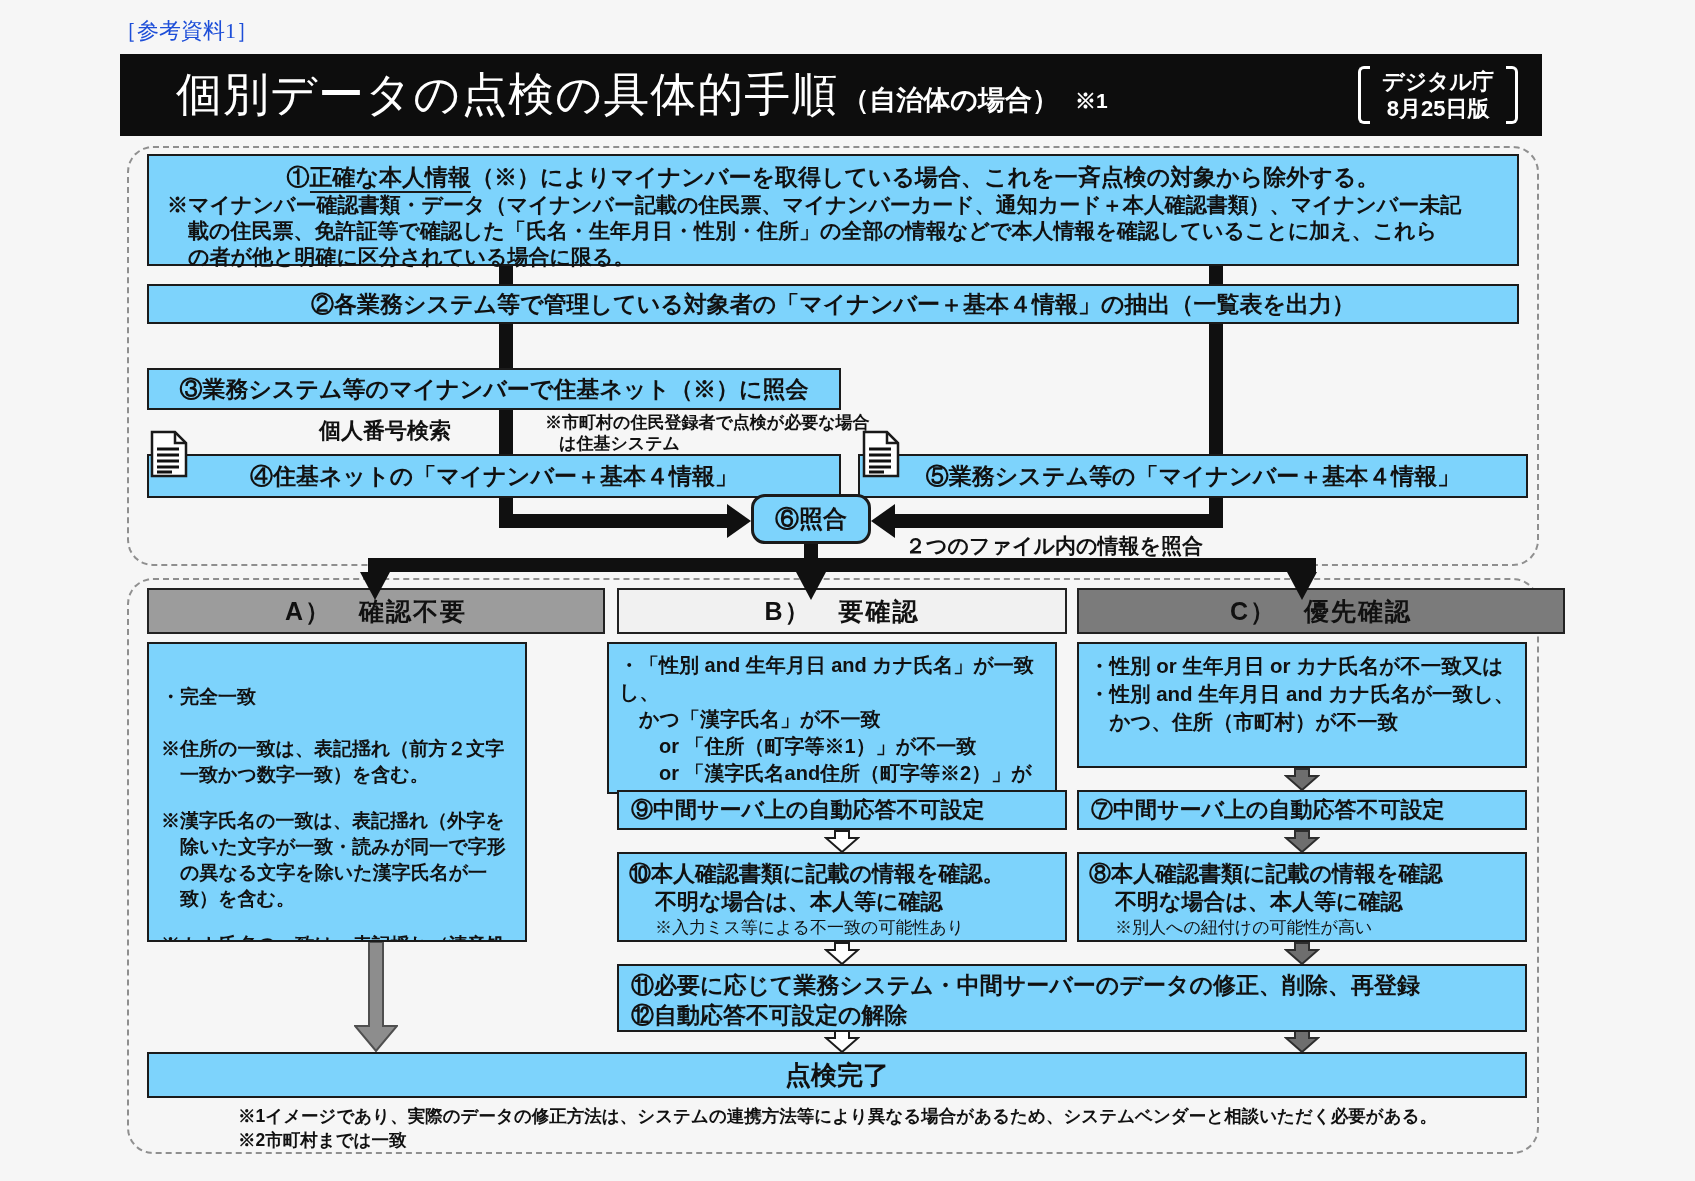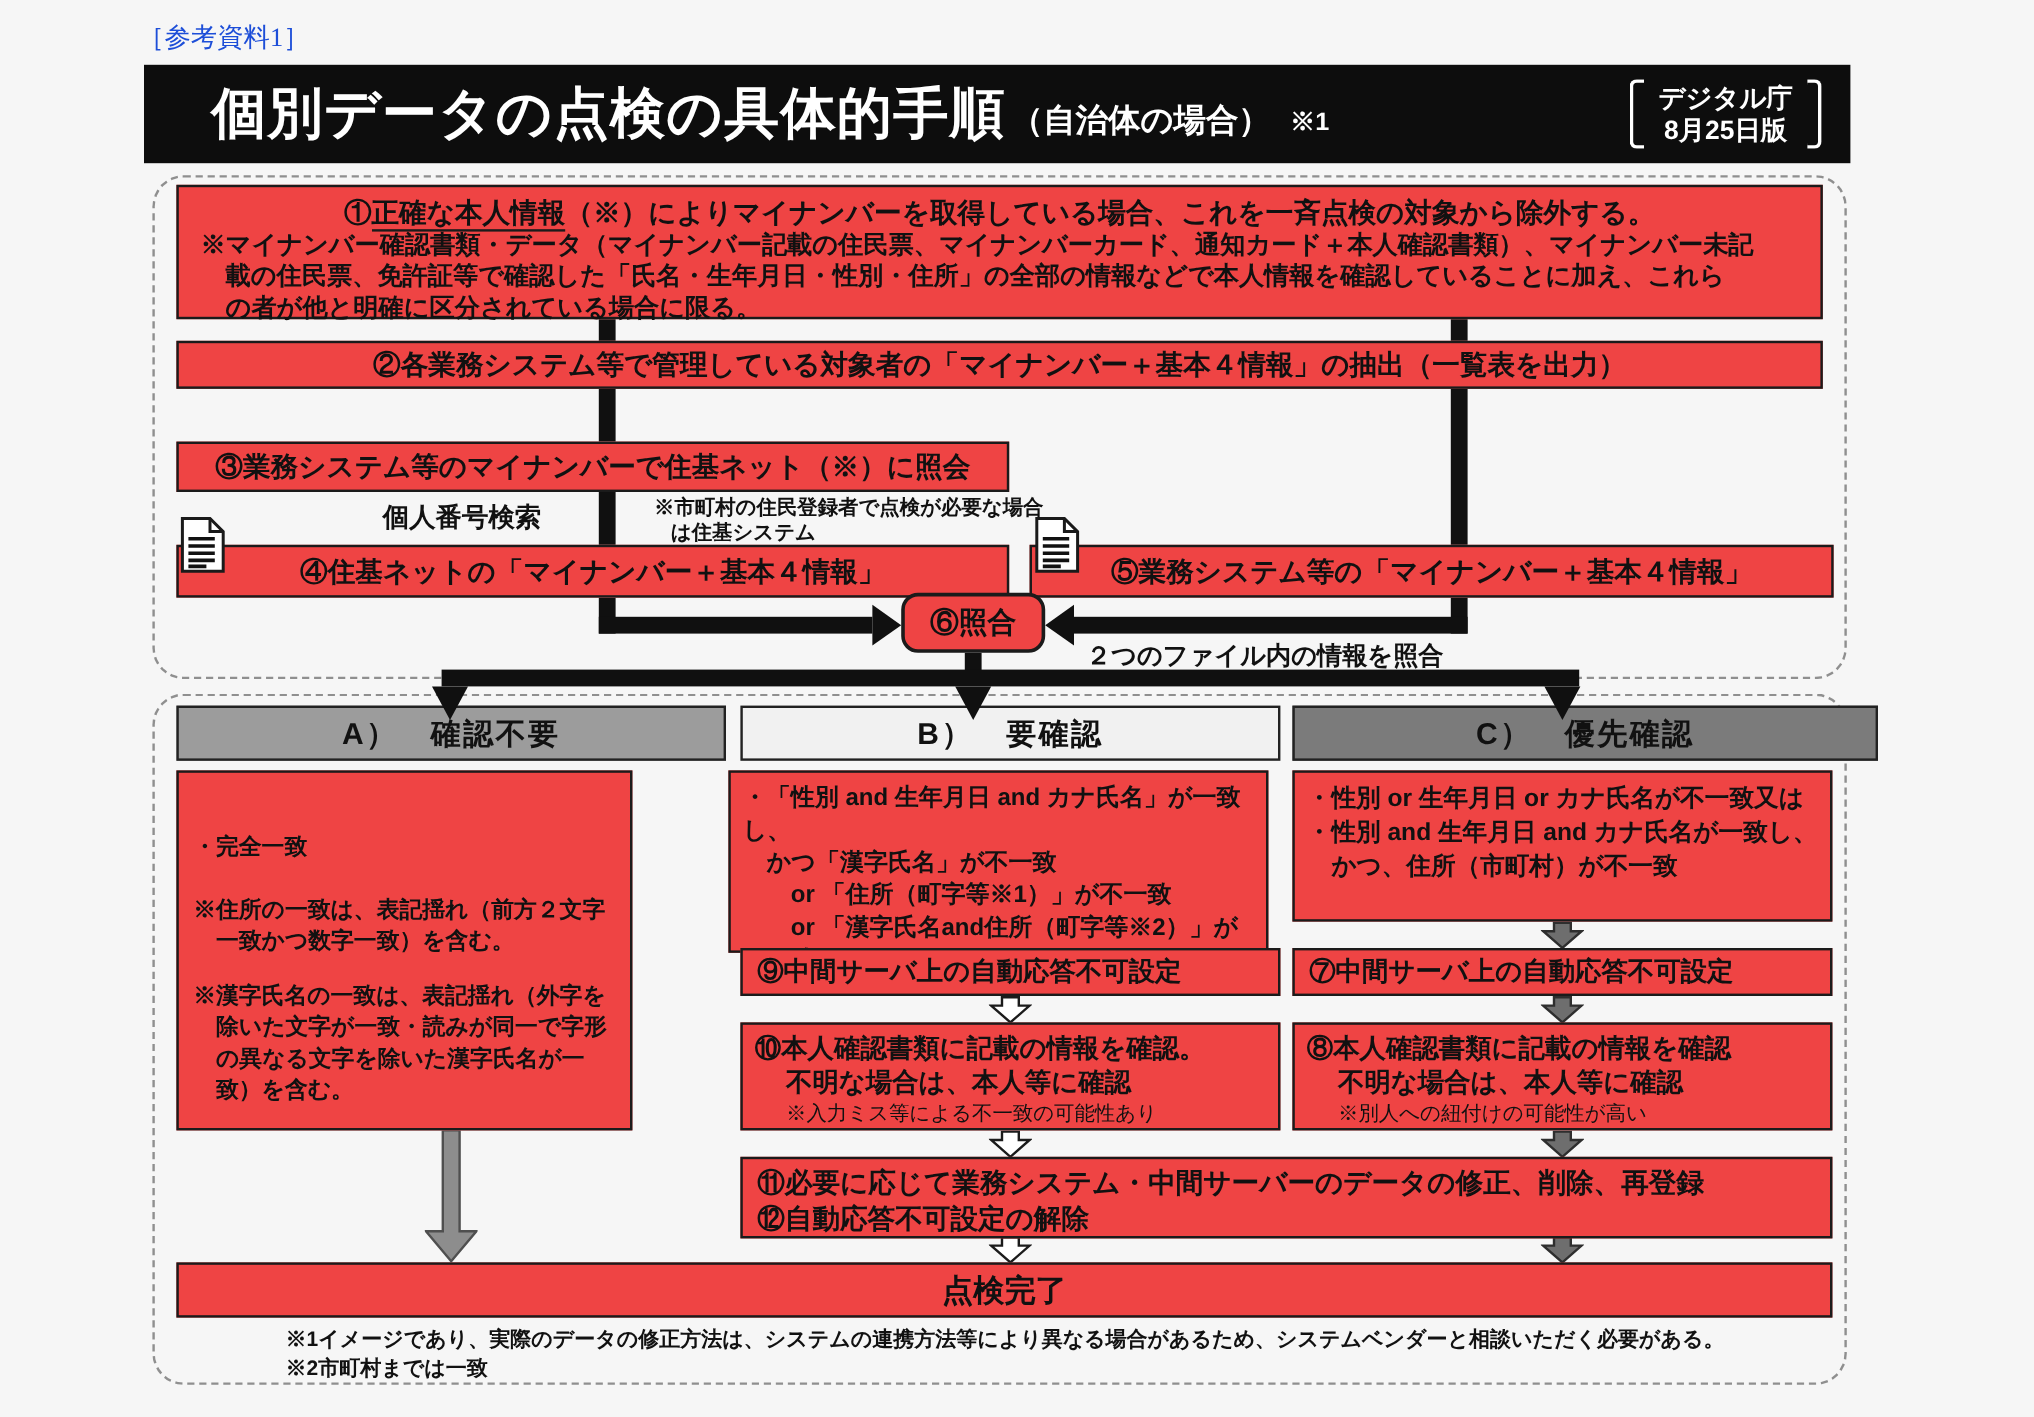--- a/index.html
+++ b/index.html
@@ -1,36 +1,36 @@
 <!DOCTYPE html>
 <html lang="ja"><head>
 <meta charset="utf-8">
 <style>
   html,body{margin:0;padding:0;background:#f3f3f3;}
   #canvas{position:relative;width:1695px;height:1181px;background:#f6f6f6;
           font-family:"Liberation Sans",sans-serif;color:#111;overflow:hidden;}
   .abs{position:absolute;}
-  .box{position:absolute;background:#ef4444;border:2.5px solid #1b1b1b;box-sizing:border-box;z-index:2;}
+  .box{position:absolute;background:#7dd3fc;border:2.5px solid #1b1b1b;box-sizing:border-box;z-index:2;}
   .center{display:flex;align-items:center;justify-content:center;text-align:center;}
   .bar{position:absolute;background:#101010;z-index:1;}
   .tri-right{position:absolute;width:0;height:0;border-top:17px solid transparent;
              border-bottom:17px solid transparent;border-left:24px solid #101010;z-index:1;}
   .tri-left{position:absolute;width:0;height:0;border-top:17px solid transparent;
             border-bottom:17px solid transparent;border-right:24px solid #101010;z-index:1;}
   .tri-down{position:absolute;width:0;height:0;border-left:15px solid transparent;
             border-right:15px solid transparent;border-top:28px solid #101010;z-index:3;}
   .dashed{position:absolute;border:2px dashed #8f8f8f;border-radius:26px;box-sizing:border-box;z-index:0;}
   .hdr{position:absolute;border:2.5px solid #222;box-sizing:border-box;z-index:2;
        display:flex;align-items:center;justify-content:center;
        font-size:25px;font-weight:700;letter-spacing:2px;}
   .hatch{background-image:repeating-linear-gradient(135deg,rgba(255,255,255,.16) 0 1.5px,rgba(0,0,0,0) 1.5px 4px);}
   .ref{position:absolute;left:115px;top:16px;font-family:"Liberation Serif",serif;font-size:22px;color:#1d4ed8;}
   .banner{position:absolute;left:120px;top:54px;width:1422px;height:82px;background:#0d0d0d;
           display:flex;align-items:center;padding-left:56px;box-sizing:border-box;color:#fff;}
-  .banner .t1{font-size:46px;font-weight:700;letter-spacing:1px;}
+  .banner .t1{font-size:46px;font-weight:400;letter-spacing:1px;}
   .banner .t2{font-size:27px;font-weight:600;margin-left:4px;margin-top:10px;}
   .banner .t3{font-size:21px;font-weight:600;margin-left:16px;margin-top:12px;}
   .agency{position:absolute;left:1238px;top:10px;height:62px;display:flex;align-items:center;}
   .bracket{width:12px;height:58px;box-sizing:border-box;}
   .bl{border:3px solid #fff;border-right:none;border-radius:6px 0 0 6px;}
   .br{border:3px solid #fff;border-left:none;border-radius:0 6px 6px 0;}
   .ag-text{font-size:22px;font-weight:700;line-height:27px;text-align:center;padding:0 12px;}
   .b1line1{font-size:23px;font-weight:600;text-align:center;line-height:29px;padding-top:3px;}
   .ul{border-bottom:2px solid #1b1b1b;padding-bottom:1px;}
   .b1note{font-size:21px;font-weight:600;line-height:26px;padding:0 10px;}
@@ -130,21 +130,21 @@
   <div class="tri-down" style="left:360px;top:572px;"></div>
   <div class="tri-down" style="left:796px;top:572px;"></div>
   <div class="tri-down" style="left:1287px;top:572px;"></div>
 
   <div class="dashed" style="left:127px;top:578px;width:1412px;height:576px;"></div>
 
   <div class="hdr hatch" style="left:147px;top:588px;width:458px;height:46px;background:#9c9c9c;">A）　確認不要</div>
   <div class="hdr" style="left:617px;top:588px;width:450px;height:46px;background:#f1f1f1;">B）　要確認</div>
   <div class="hdr hatch" style="left:1077px;top:588px;width:488px;height:46px;background:#7b7b7b;">C）　優先確認</div>
 
-  <div class="box" style="left:147px;top:642px;width:380px;height:300px;padding:24px 12px;overflow:hidden;">
+  <div class="box" style="left:147px;top:642px;width:380px;height:300px;padding:14px 12px;overflow:hidden;">
     <div class="colA-item" style="margin-top:26px;margin-bottom:26px;">・完全一致</div>
     <div class="colA-item">※住所の一致は、表記揺れ（前方２文字一致かつ数字一致）を含む。</div>
     <div class="colA-item">※漢字氏名の一致は、表記揺れ（外字を除いた文字が一致・読みが同一で字形の異なる文字を除いた漢字氏名が一致）を含む。</div>
     <div class="colA-item">※カナ氏名の一致は、表記揺れ（清音処理一致）を含む。</div>
   </div>
 
   <div class="box" style="left:607px;top:642px;width:450px;height:152px;padding:8px 10px;overflow:hidden;">
     <div class="colB-line">・「性別 and 生年月日 and カナ氏名」が一致し、</div>
     <div class="colB-line">　かつ「漢字氏名」が不一致</div>
     <div class="colB-line">　　or 「住所（町字等※1）」が不一致</div>

